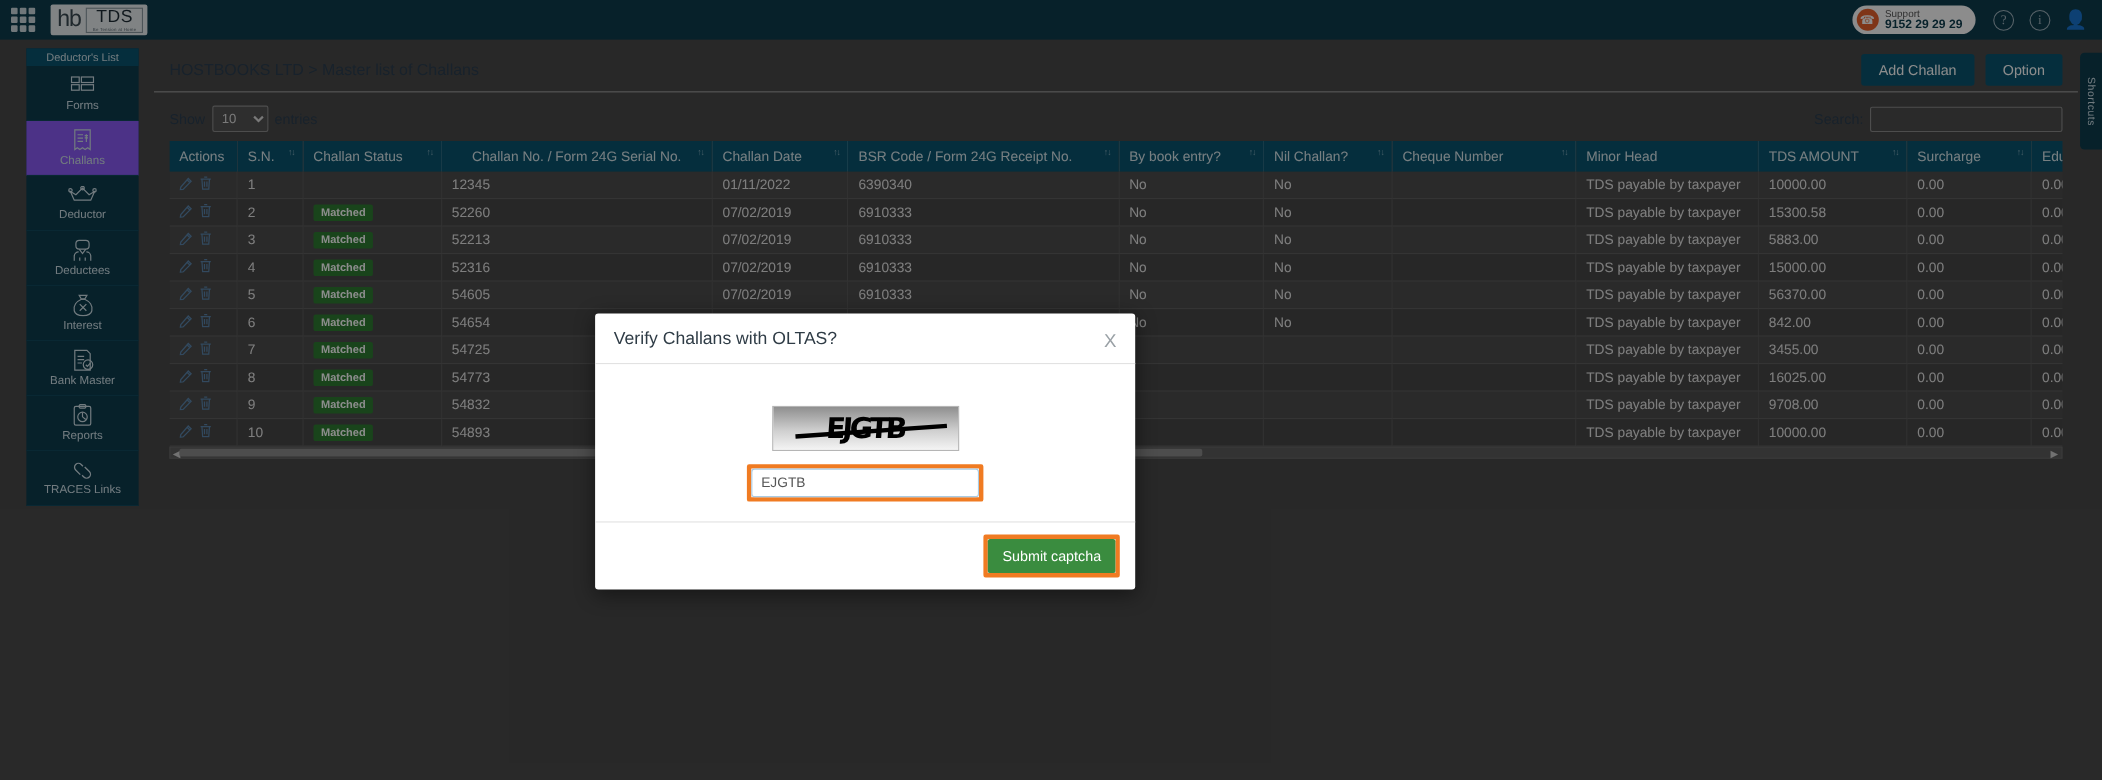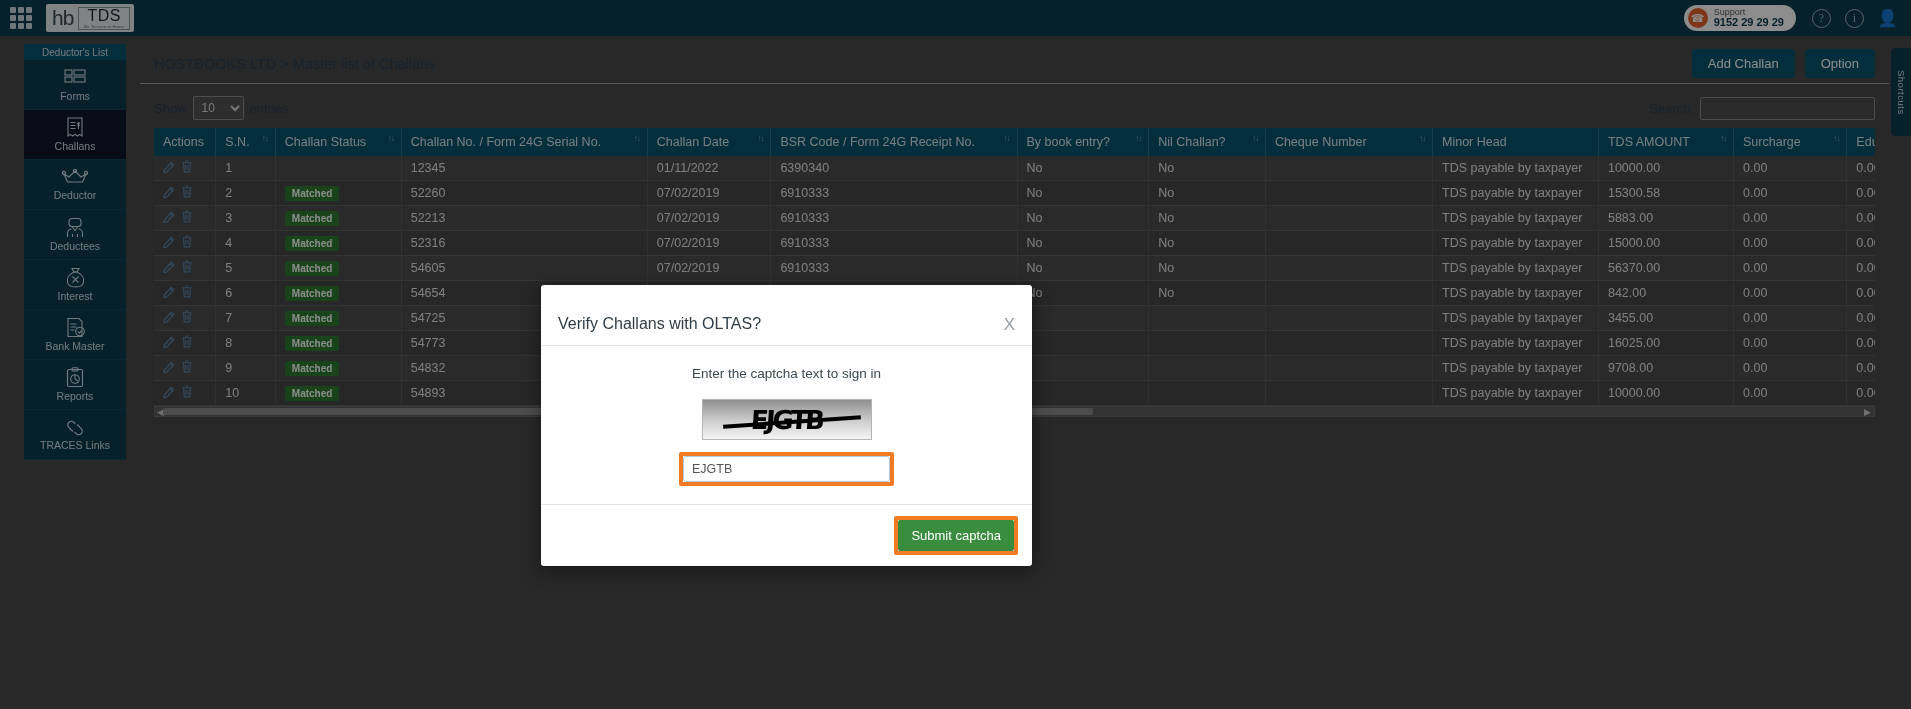--- a/index.html
+++ b/index.html
@@ -80,21 +80,21 @@
   #deductor-card .avatar {
     width: 38px; height: 38px; border-radius: 50%; background: #a8450f;
     color: #fff; font-size: 15px; display: flex; align-items: center; justify-content: center;
   }
   #deductor-card .pan { font-size: 10px; color: #efefef; margin-top: 4px; }
   .side-item {
     height: 50px; border-bottom: 1px solid #124a5e;
     display: flex; flex-direction: column; align-items: center; justify-content: center;
     cursor: pointer; color: #cfe0e7;
   }
-  .side-item.active { background: #0f172a; }
+  .side-item.active { background: #8b5cf6; }
   .side-item .lbl { font-size: 10.5px; margin-top: 2px; }
   .side-item svg { display: block; }
 
   
   #shortcuts-tab {
     position: absolute; right: 0; top: 48px; width: 20px; height: 88px;
     background: #0d3c4e; border-radius: 4px 0 0 4px; z-index: 20;
     display: flex; align-items: center; justify-content: center;
   }
   #shortcuts-tab span {
@@ -182,21 +182,21 @@
   #pagination div:first-child { border-left: none; }
   #pagination div.active { background: #123a52; color: #fff; }
 
   
   #modal {
     position: absolute; left: 541px; top: 285px; width: 491px;
     background: #fff; z-index: 600; border-radius: 3px;
     box-shadow: 0 4px 18px rgba(0,0,0,.45);
   }
   #modal-header {
-    display: flex; align-items: center; padding: 30px 17px 12px;
+    display: flex; align-items: center; padding: 15px 17px 12px;
     border-bottom: 1px solid #e2e2e2;
   }
   #modal-title { font-size: 16px; color: #2f3c46; }
   #modal-close {
     margin-left: auto; font-size: 17px; color: #9aa1a6; cursor: pointer; line-height: 1;
   }
   #modal-body { padding: 20px 0 18px; }
   #captcha-prompt { text-align: center; font-size: 13.5px; color: #3a4750; }
   #captcha-image {
     width: 170px; height: 41px; margin: 18px auto 0;
@@ -388,21 +388,21 @@
       </div>
     </div>
 
     <div id="table-scroll">
       <table>
         <thead>
           <tr id="header-row">
               <th style="width: 54px;"><span>Actions</span></th>
               <th style="width: 52px;"><span>S.N.</span><span class="sortarr">↑↓</span></th>
               <th style="width: 110px;"><span>Challan Status</span><span class="sortarr">↑↓</span></th>
-              <th style="width: 215px;"><span>Challan No. / Form 24G Serial No.</span><span class="sortarr">↑↓</span></th>
+              <th style="width: 215px; text-align: center;"><span>Challan No. / Form 24G Serial No.</span><span class="sortarr">↑↓</span></th>
               <th style="width: 108px;"><span>Challan Date</span><span class="sortarr">↑↓</span></th>
               <th style="width: 215px;"><span>BSR Code / Form 24G Receipt No.</span><span class="sortarr">↑↓</span></th>
               <th style="width: 115px;"><span>By book entry?</span><span class="sortarr">↑↓</span></th>
               <th style="width: 102px;"><span>Nil Challan?</span><span class="sortarr">↑↓</span></th>
               <th style="width: 146px;"><span>Cheque Number</span><span class="sortarr">↑↓</span></th>
               <th style="width: 145px;"><span>Minor Head</span></th>
               <th style="width: 118px;"><span>TDS AMOUNT</span><span class="sortarr">↑↓</span></th>
               <th style="width: 99px;"><span>Surcharge</span><span class="sortarr">↑↓</span></th>
               <th style="width: 80px;"><span>Edu</span></th>
             </tr>
@@ -631,21 +631,20 @@
   </div>
 
   <div id="dimmer"></div>
 
   <div id="modal">
     <div id="modal-header">
       <div id="modal-title">Verify Challans with OLTAS?</div>
       <div id="modal-close">X</div>
     </div>
     <div id="modal-body">
-      <div id="captcha-prompt">Enter the captcha text to sign in</div>
       <div id="captcha-image">
         <span class="ctext">EJGTB</span>
         <span class="strike"></span>
       </div>
       <div id="captcha-input-highlight">
         <input id="captcha-input" type="text" placeholder="" value="EJGTB" style="">
       </div>
     </div>
     <div id="modal-footer">
       <div id="submit-highlight">

